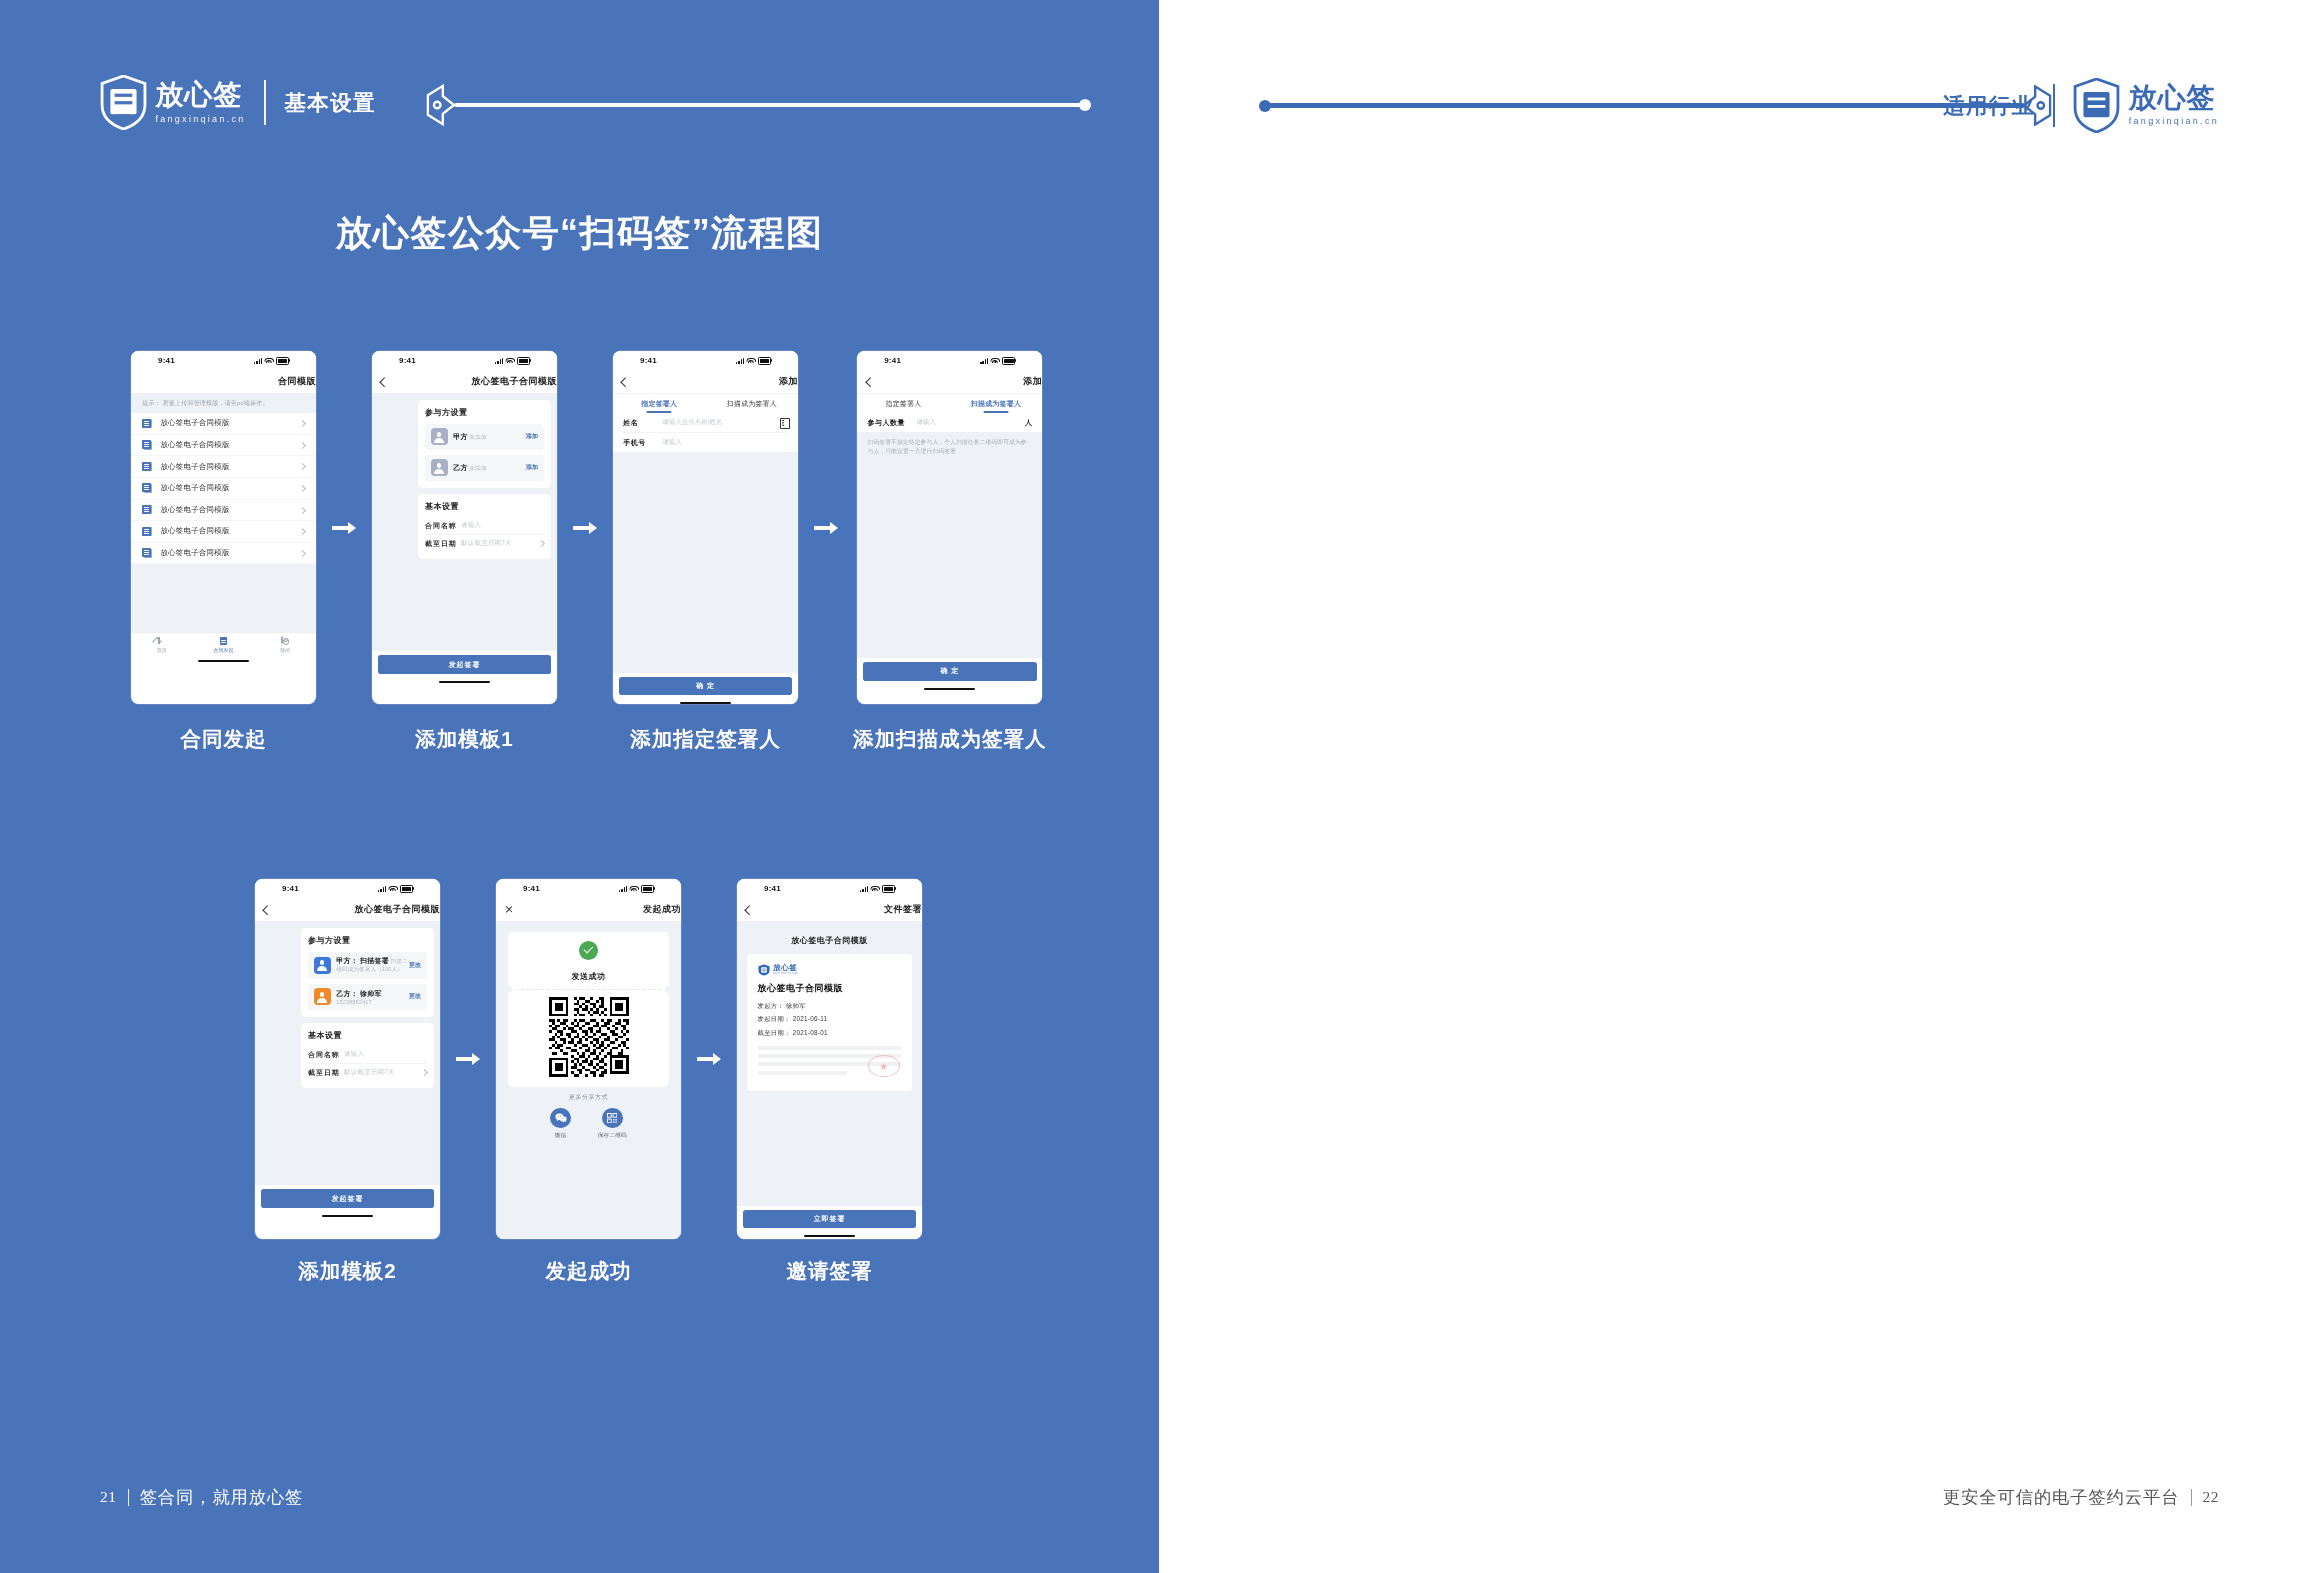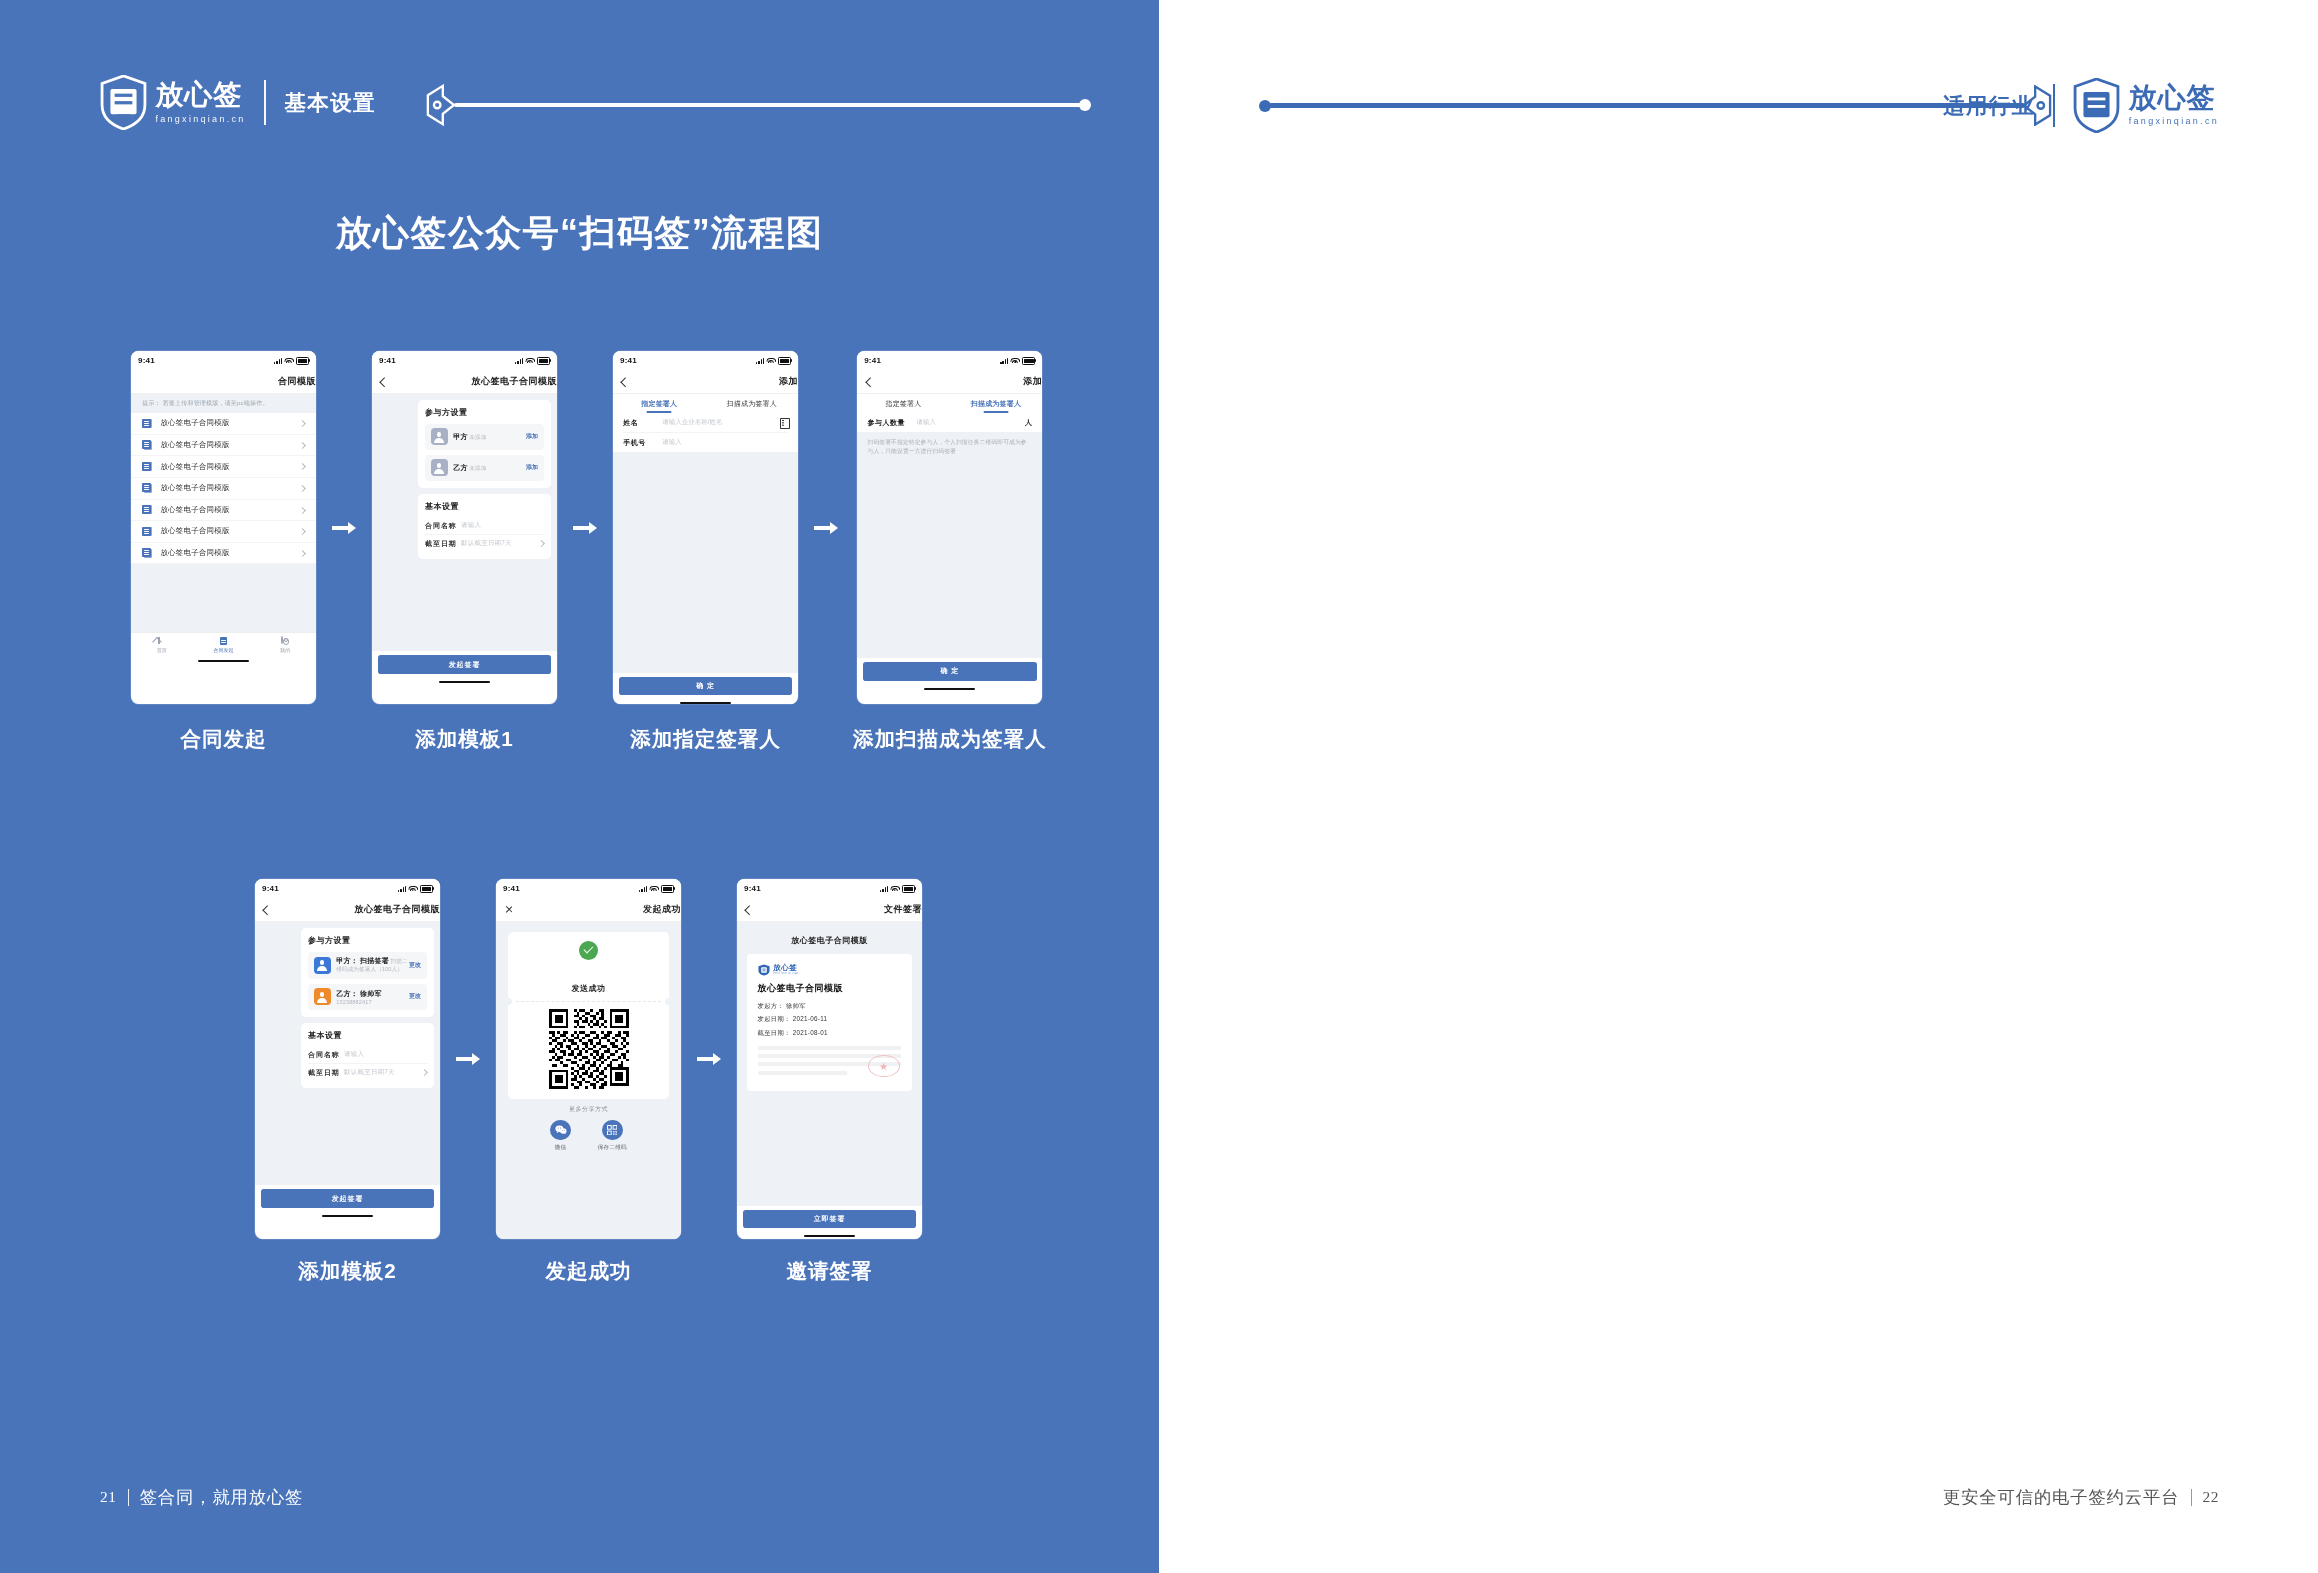--- a/index.html
+++ b/index.html
@@ -58,21 +58,21 @@
 
   
   .phone{
     width:185px;background:#fff;border-radius:7.5px;overflow:hidden;
     color:#333;font-size:6px;position:relative;flex:none;
     box-shadow:0 0 0 0.5px rgba(255,255,255,.25);
   }
   .phone.p1{height:353px;}
   .phone.p2{height:360px;}
 
-  .statusbar{height:19.6px;display:flex;align-items:center;justify-content:space-between;padding:0 7px;background:#fff;}
+  .statusbar{height:19.6px;display:flex;align-items:center;justify-content:space-between;padding:0 27px;background:#fff;}
   .sb-time{font-size:8px;font-weight:bold;color:#111;letter-spacing:0.2px;}
   .sb-right{display:flex;align-items:center;gap:2.8px;}
   .sig{display:flex;align-items:flex-end;gap:0.9px;height:6px;}
   .sig i{display:block;width:1.4px;background:#111;border-radius:0.5px;}
   .sig i:nth-child(1){height:1.9px;} .sig i:nth-child(2){height:3.3px;}
   .sig i:nth-child(3){height:4.7px;} .sig i:nth-child(4){height:6px;}
   .wifi{width:8px;height:6px;position:relative;}
   .wifi span{position:absolute;left:50%;transform:translateX(-50%);border:0.9px solid #111;border-bottom:none;border-radius:6.5px 6.5px 0 0;}
   .wifi span:nth-child(1){width:7.5px;height:3.7px;top:0;}
   .wifi span:nth-child(2){width:4.2px;height:2.3px;top:1.9px;}
@@ -151,21 +151,21 @@
   .book-ico{width:8px;height:9px;position:relative;flex:none;}
   .book-ico::before{content:"";position:absolute;left:0;top:0;width:8px;height:9px;border:0.9px solid #333;border-radius:0.9px;}
   .book-ico::after{content:"";position:absolute;left:1.9px;top:1.4px;width:2.3px;height:0.9px;background:#333;box-shadow:0 2.3px 0 #333,0 4.7px 0 #333;}
   .greyhint{background:#eef2f7;padding:5.6px 10.3px;font-size:5.8px;color:#a9b0b8;line-height:1.55;letter-spacing:0.1px;}
 
   
   .succ-wrap{background:#eef2f7;padding:10.3px 12px 0;}
   .ticket{background:#fff;border-radius:4.7px;padding:8.4px 0 9.3px;position:relative;}
   .check-circle{width:19.6px;height:19.6px;border-radius:50%;background:#4aa851;margin:0 auto;position:relative;}
   .check-circle::after{content:"";position:absolute;left:5.6px;top:5.1px;width:8px;height:4.2px;border-left:1.6px solid #fff;border-bottom:1.6px solid #fff;transform:rotate(-45deg);}
-  .succ-txt{text-align:center;font-size:8px;font-weight:bold;color:#222;margin-top:23px;letter-spacing:0.5px;}
+  .succ-txt{text-align:center;font-size:8px;font-weight:bold;color:#222;margin-top:11px;letter-spacing:0.5px;}
   .dashed{margin:6.5px 8.4px 0;border-top:0.9px dashed #e3e6ea;position:relative;}
   .dashed::before,.dashed::after{content:"";position:absolute;top:-4.2px;width:7.5px;height:7.5px;border-radius:50%;background:#eef2f7;}
   .dashed::before{left:-12px;} .dashed::after{right:-12px;}
   .qr{width:80px;height:80px;margin:7.5px auto 0;}
   .share-lbl{text-align:center;font-size:6px;color:#8d949c;margin-top:6.5px;letter-spacing:0.5px;}
   .share-row{display:flex;justify-content:center;gap:27px;margin-top:5.6px;}
   .share-item{display:flex;flex-direction:column;align-items:center;gap:3.3px;}
   .share-circle{width:20.6px;height:20.6px;border-radius:50%;background:#4a74ba;display:flex;align-items:center;justify-content:center;}
   .share-name{font-size:5.6px;color:#5b6168;letter-spacing:0.2px;}
 

